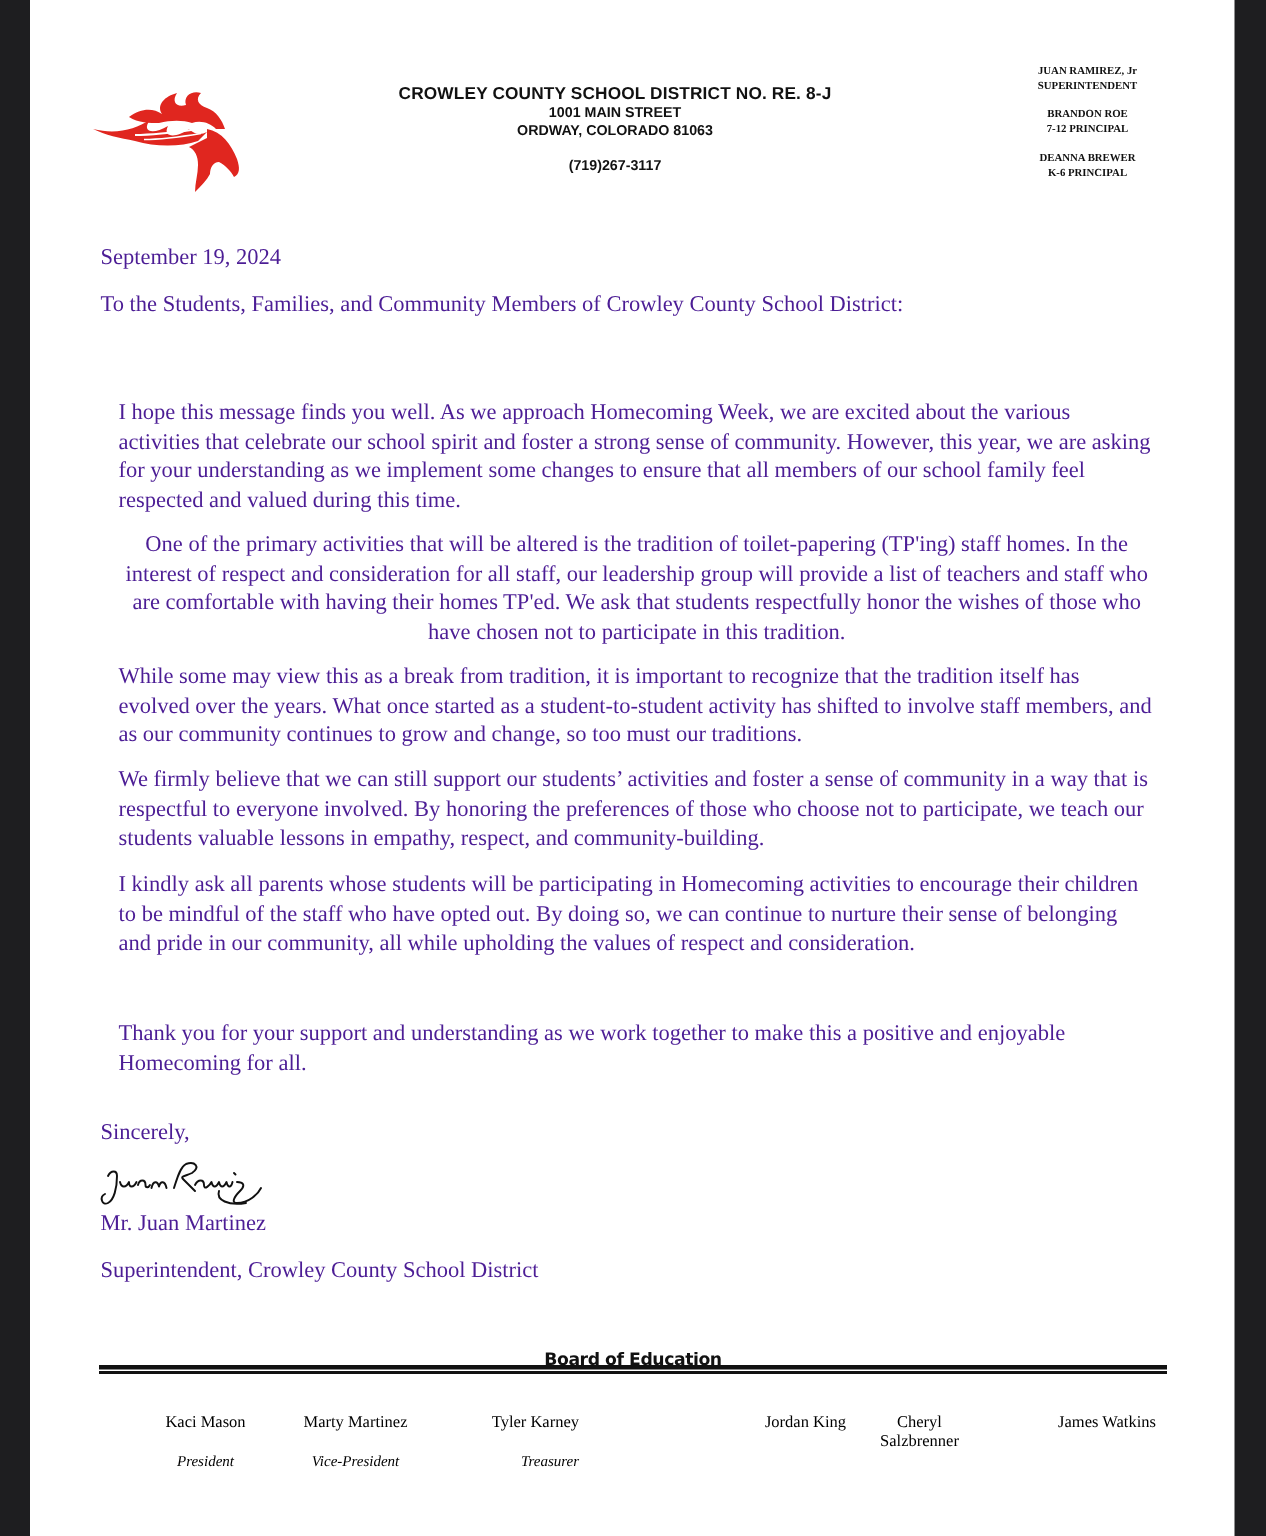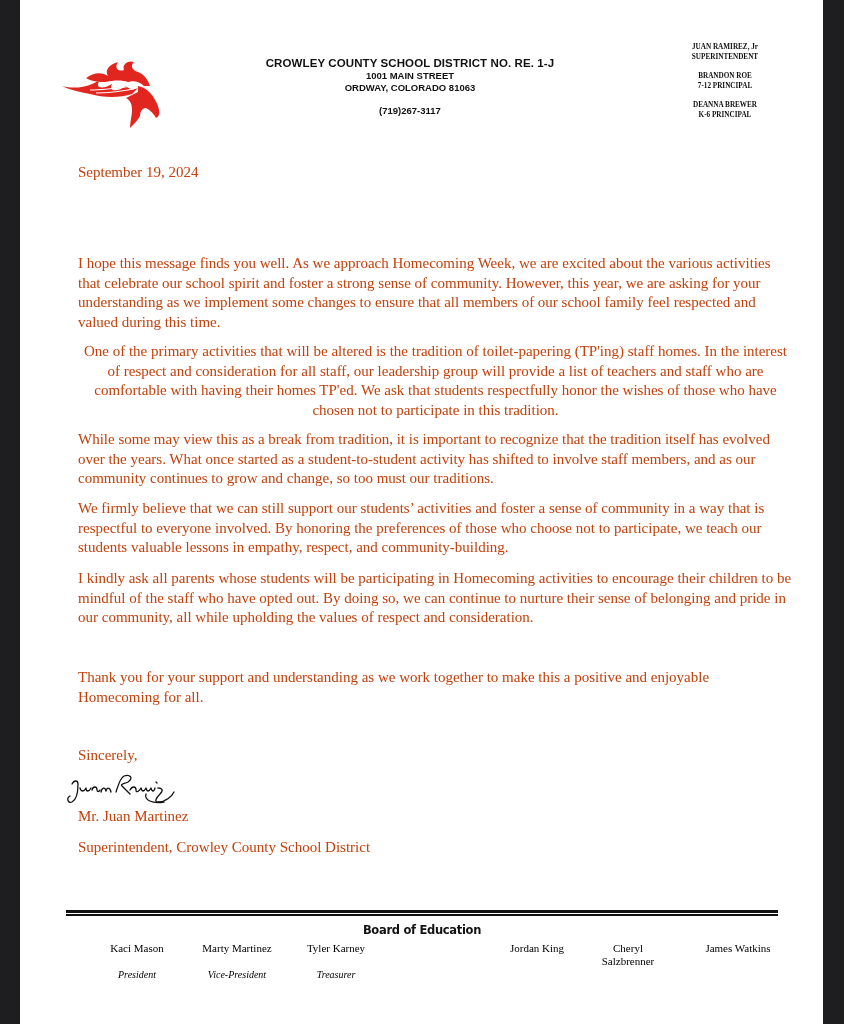--- a/index.html
+++ b/index.html
@@ -56,28 +56,28 @@
       text-align: center;
       font-family: "Liberation Serif", serif;
       font-weight: bold;
       font-size: 7.2px;
       line-height: 9.5px;
       color: #111;
     }
     .official { margin-bottom: 10px; }
     .body-text {
       position: absolute;
-      left: 58px;
+      left: 47px;
       width: 715px;
       font-family: "Liberation Serif", serif;
       font-size: 15px;
       line-height: 19.5px;
-      color: #c2410c;
-    }
-    .body-text p { margin: 0; }
+      color: #4c1d95;
+    }
+    .body-text p { margin: 12px; }
     .date { top: 163px; }
     .salutation { top: 194px; }
     .p1 { top: 254px; }
     .p2 { top: 342px; text-align: center; }
     .p3 { top: 430px; }
     .p4 { top: 499px; }
     .p5 { top: 569px; }
     .p6 { top: 668px; }
     .closing { top: 746px; }
     .signature {
@@ -101,21 +101,21 @@
       position: absolute;
       left: 46px;
       top: 914px;
       width: 712px;
       height: 2px;
       background: #111;
     }
     .board-title {
       position: absolute;
       left: 46px;
-      top: 922px;
+      top: 898px;
       width: 712px;
       text-align: center;
       font-family: "DejaVu Sans", sans-serif;
       font-weight: bold;
       font-size: 11.5px;
       line-height: 16px;
       color: #111;
       letter-spacing: -0.3px;
     }
     .members {
@@ -153,21 +153,21 @@
     <g fill="#e0261f">
       <path d="M2 26 C18 30 30 26 40 20 C34 28 42 30 52 24 C48 32 58 32 66 26 C70 30 74 30 78 28 L72 34 C60 38 44 38 30 34 C20 32 10 30 2 26 Z"></path>
       <path d="M26 18 C34 12 42 12 48 16 C44 10 50 4 58 2 C54 8 58 12 64 10 C62 4 68 0 74 2 C70 6 72 10 78 12 C84 14 88 20 90 26 L84 26 C80 22 74 20 68 22 C62 20 54 20 46 22 C40 22 32 22 26 18 Z"></path>
       <path d="M78 26 C88 28 94 36 98 46 C100 52 100 56 96 58 C94 54 90 50 86 48 C82 48 80 52 80 56 C78 60 74 64 70 68 C70 62 72 56 72 50 C72 44 70 40 66 38 C70 36 74 34 78 32 Z"></path>
     </g>
     <path d="M30 30 C44 30 58 28 72 26" stroke="#ffffff" stroke-width="1.2" fill="none"></path>
     <path d="M36 33 C50 33 62 31 74 29" stroke="#ffffff" stroke-width="1" fill="none"></path>
   </svg>
 
   <div class="letterhead-center">
-    <div class="lh-name">CROWLEY COUNTY SCHOOL DISTRICT NO. RE. 1-J</div>
+    <div class="lh-name">CROWLEY COUNTY SCHOOL DISTRICT NO. RE. 8-J</div>
     <div class="lh-line">1001 MAIN STREET</div>
     <div class="lh-line">ORDWAY, COLORADO  81063</div>
     <div class="lh-gap"></div>
     <div class="lh-line">(719)267-3117</div>
   </div>
 
   <div class="officials">
     <div class="official">
       <div>JUAN RAMIREZ, Jr</div>
       <div>SUPERINTENDENT</div>
@@ -176,20 +176,21 @@
       <div>BRANDON ROE</div>
       <div>7-12 PRINCIPAL</div>
     </div>
     <div class="official">
       <div>DEANNA BREWER</div>
       <div>K-6 PRINCIPAL</div>
     </div>
   </div>
 
   <div class="body-text date">September 19, 2024</div>
+  <div class="body-text salutation">To the Students, Families, and Community Members of Crowley County School District:</div>
 
   <div class="body-text p1">
       <p>I hope this message finds you well. As we approach Homecoming Week, we are excited about the various activities that celebrate our school spirit and foster a strong sense of community. However, this year, we are asking for your understanding as we implement some changes to ensure that all members of our school family feel respected and valued during this time.</p>
     </div>
   <div class="body-text p2">
       <p>One of the primary activities that will be altered is the tradition of toilet-papering (TP'ing) staff homes. In the interest of respect and consideration for all staff, our leadership group will provide a list of teachers and staff who are comfortable with having their homes TP'ed. We ask that students respectfully honor the wishes of those who have chosen not to participate in this tradition.</p>
     </div>
   <div class="body-text p3">
       <p>While some may view this as a break from tradition, it is important to recognize that the tradition itself has evolved over the years. What once started as a student-to-student activity has shifted to involve staff members, and as our community continues to grow and change, so too must our traditions.</p>
     </div>
@@ -228,28 +229,28 @@
 
   <div class="members">
     <div class="member" style="left:21px;">
       <div class="member-name">Kaci Mason</div>
       <div class="member-role">President</div>
     </div>
     <div class="member" style="left:121px;">
       <div class="member-name">Marty Martinez</div>
       <div class="member-role">Vice-President</div>
     </div>
-    <div class="member" style="left:220px;">
+    <div class="member" style="left:220px;text-align:right;">
       <div class="member-name">Tyler Karney</div>
       <div class="member-role">Treasurer</div>
     </div>
     <div class="member" style="left:421px;">
       <div class="member-name">Jordan King</div>
     </div>
-    <div class="member" style="left:520px; width:84px;">
+    <div class="member" style="left:505px; width:84px;">
       <div class="member-name">Cheryl Salzbrenner</div>
     </div>
     <div class="member" style="left:622px;text-align:center;">
       <div class="member-name">James Watkins</div>
     </div>
   </div>
 
 </div>
 
 </body></html>

